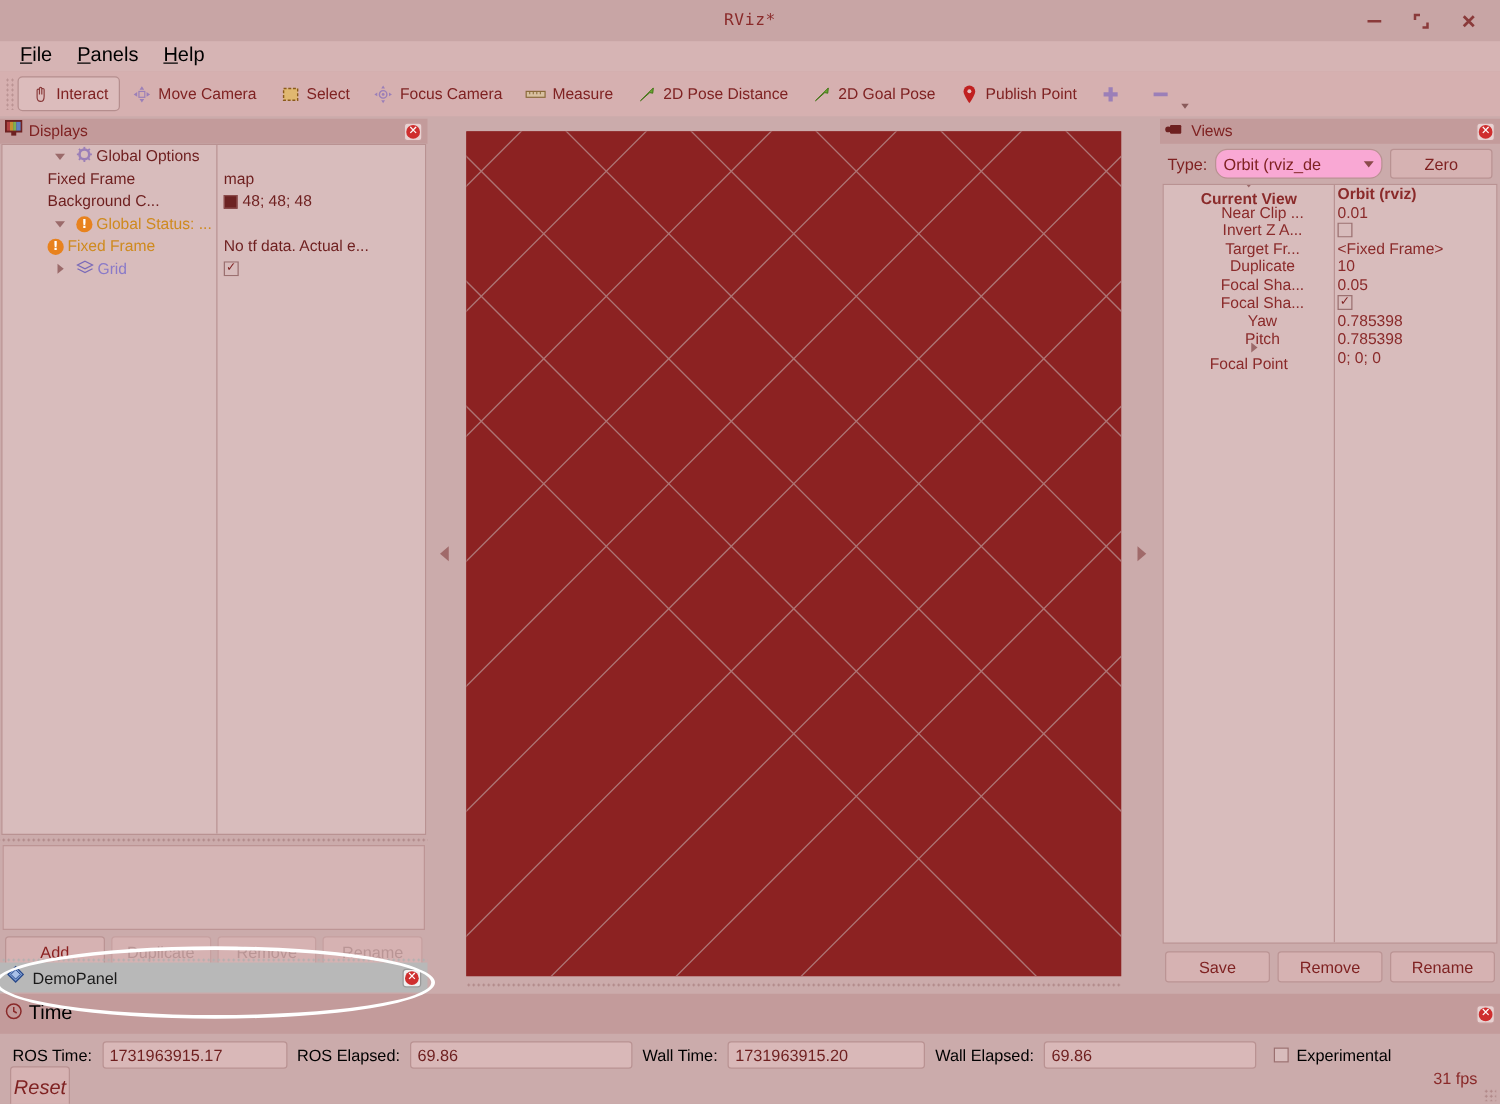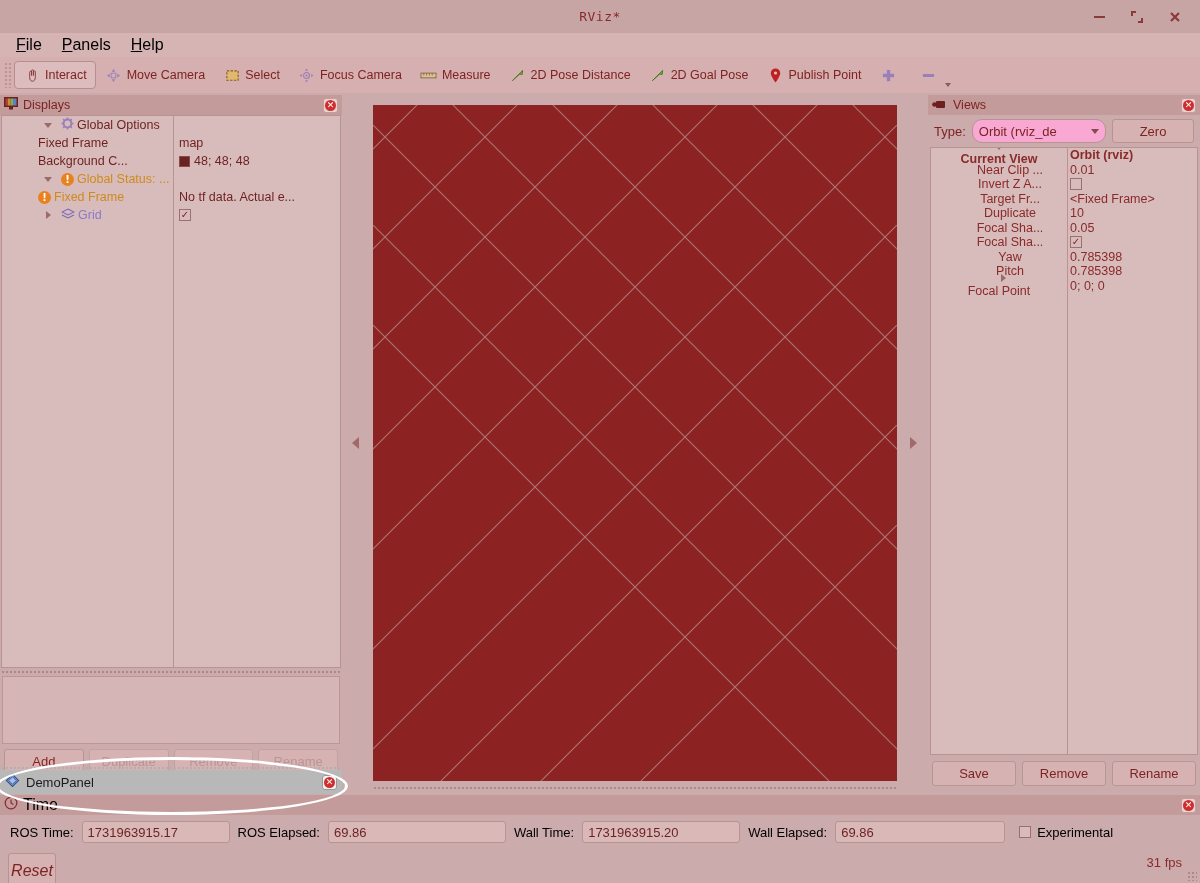--- a/index.html
+++ b/index.html
@@ -185,21 +185,21 @@
   .vrow .vc1 { width: 136px; display: flex; align-items: center; gap: 2px; overflow: hidden; white-space: nowrap; flex-direction: column; }
   .vrow .vc2 { flex: 1; padding-left: 3px; overflow: hidden; white-space: nowrap;
                display: flex; align-items: center; }
   .vexp { width: 22px; display: flex; justify-content: center; flex: none; }
   .vind1 { padding-left: 22px; }
   .vchk-empty { width: 12px; height: 12px; background: #d8bcbc; border: 1px solid #9b7070; }
   .vbtnrow { display: flex; gap: 6px; padding: 6px 4px 0 4px; }
 
   
   #time-panel { left: 0; top: 795px; width: 1200px; height: 88px; background: #cbabab; }
-  .time-head { height: 20px; background: #c39b9b; display: flex; align-items: center; padding: 0 4px; gap: 5px; }
+  .time-head { height: 32px; background: #c39b9b; display: flex; align-items: center; padding: 0 4px; gap: 5px; }
   .time-body { display: flex; align-items: center; gap: 8px; padding: 6px 8px 0 10px; }
   .fieldlabel { font-size: 13px; color: #000000; white-space: nowrap; }
   .field {
     height: 22px; border: 1px solid #b99292; border-radius: 3px;
     background: #d9b8b8; display: flex; align-items: center; padding: 0 5px;
     font-size: 13px; color: #6e1f1f;
   }
   .f1 { width: 148px; } .f2 { width: 178px; } .f3 { width: 158px; } .f4 { width: 170px; }
   .expwrap { display: flex; align-items: center; gap: 6px; margin-left: 6px; }
   .resetbtn {

